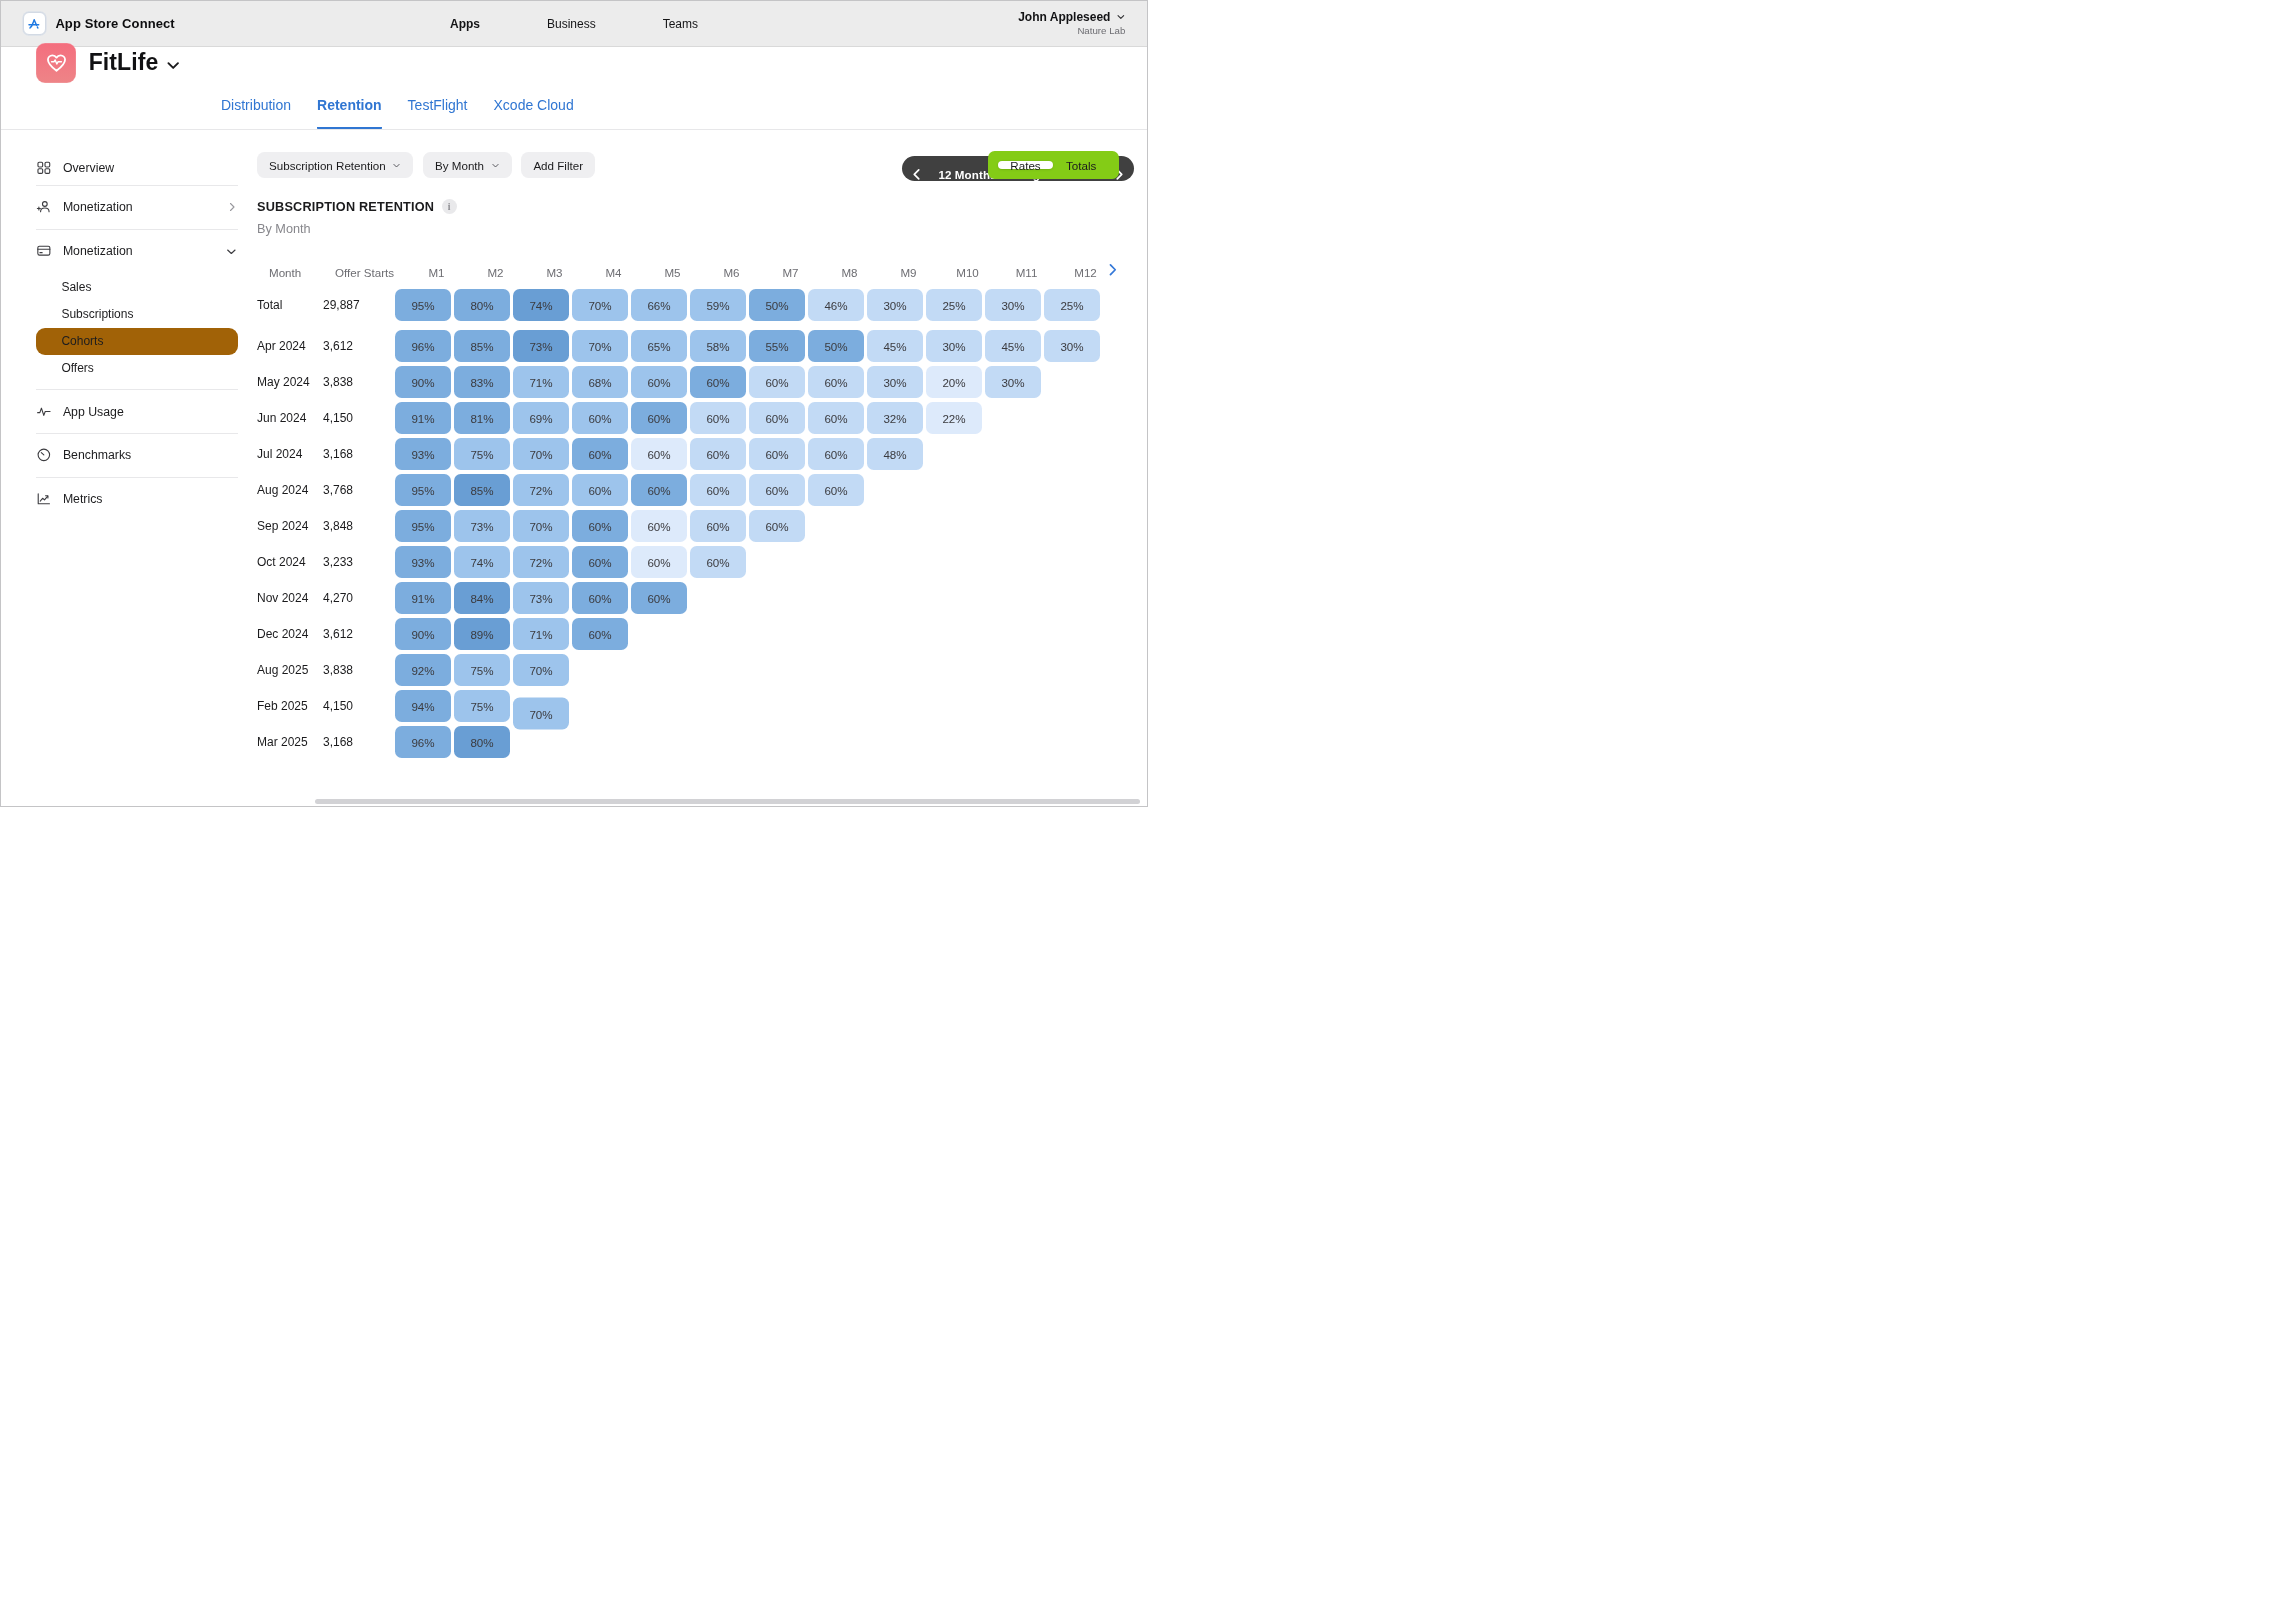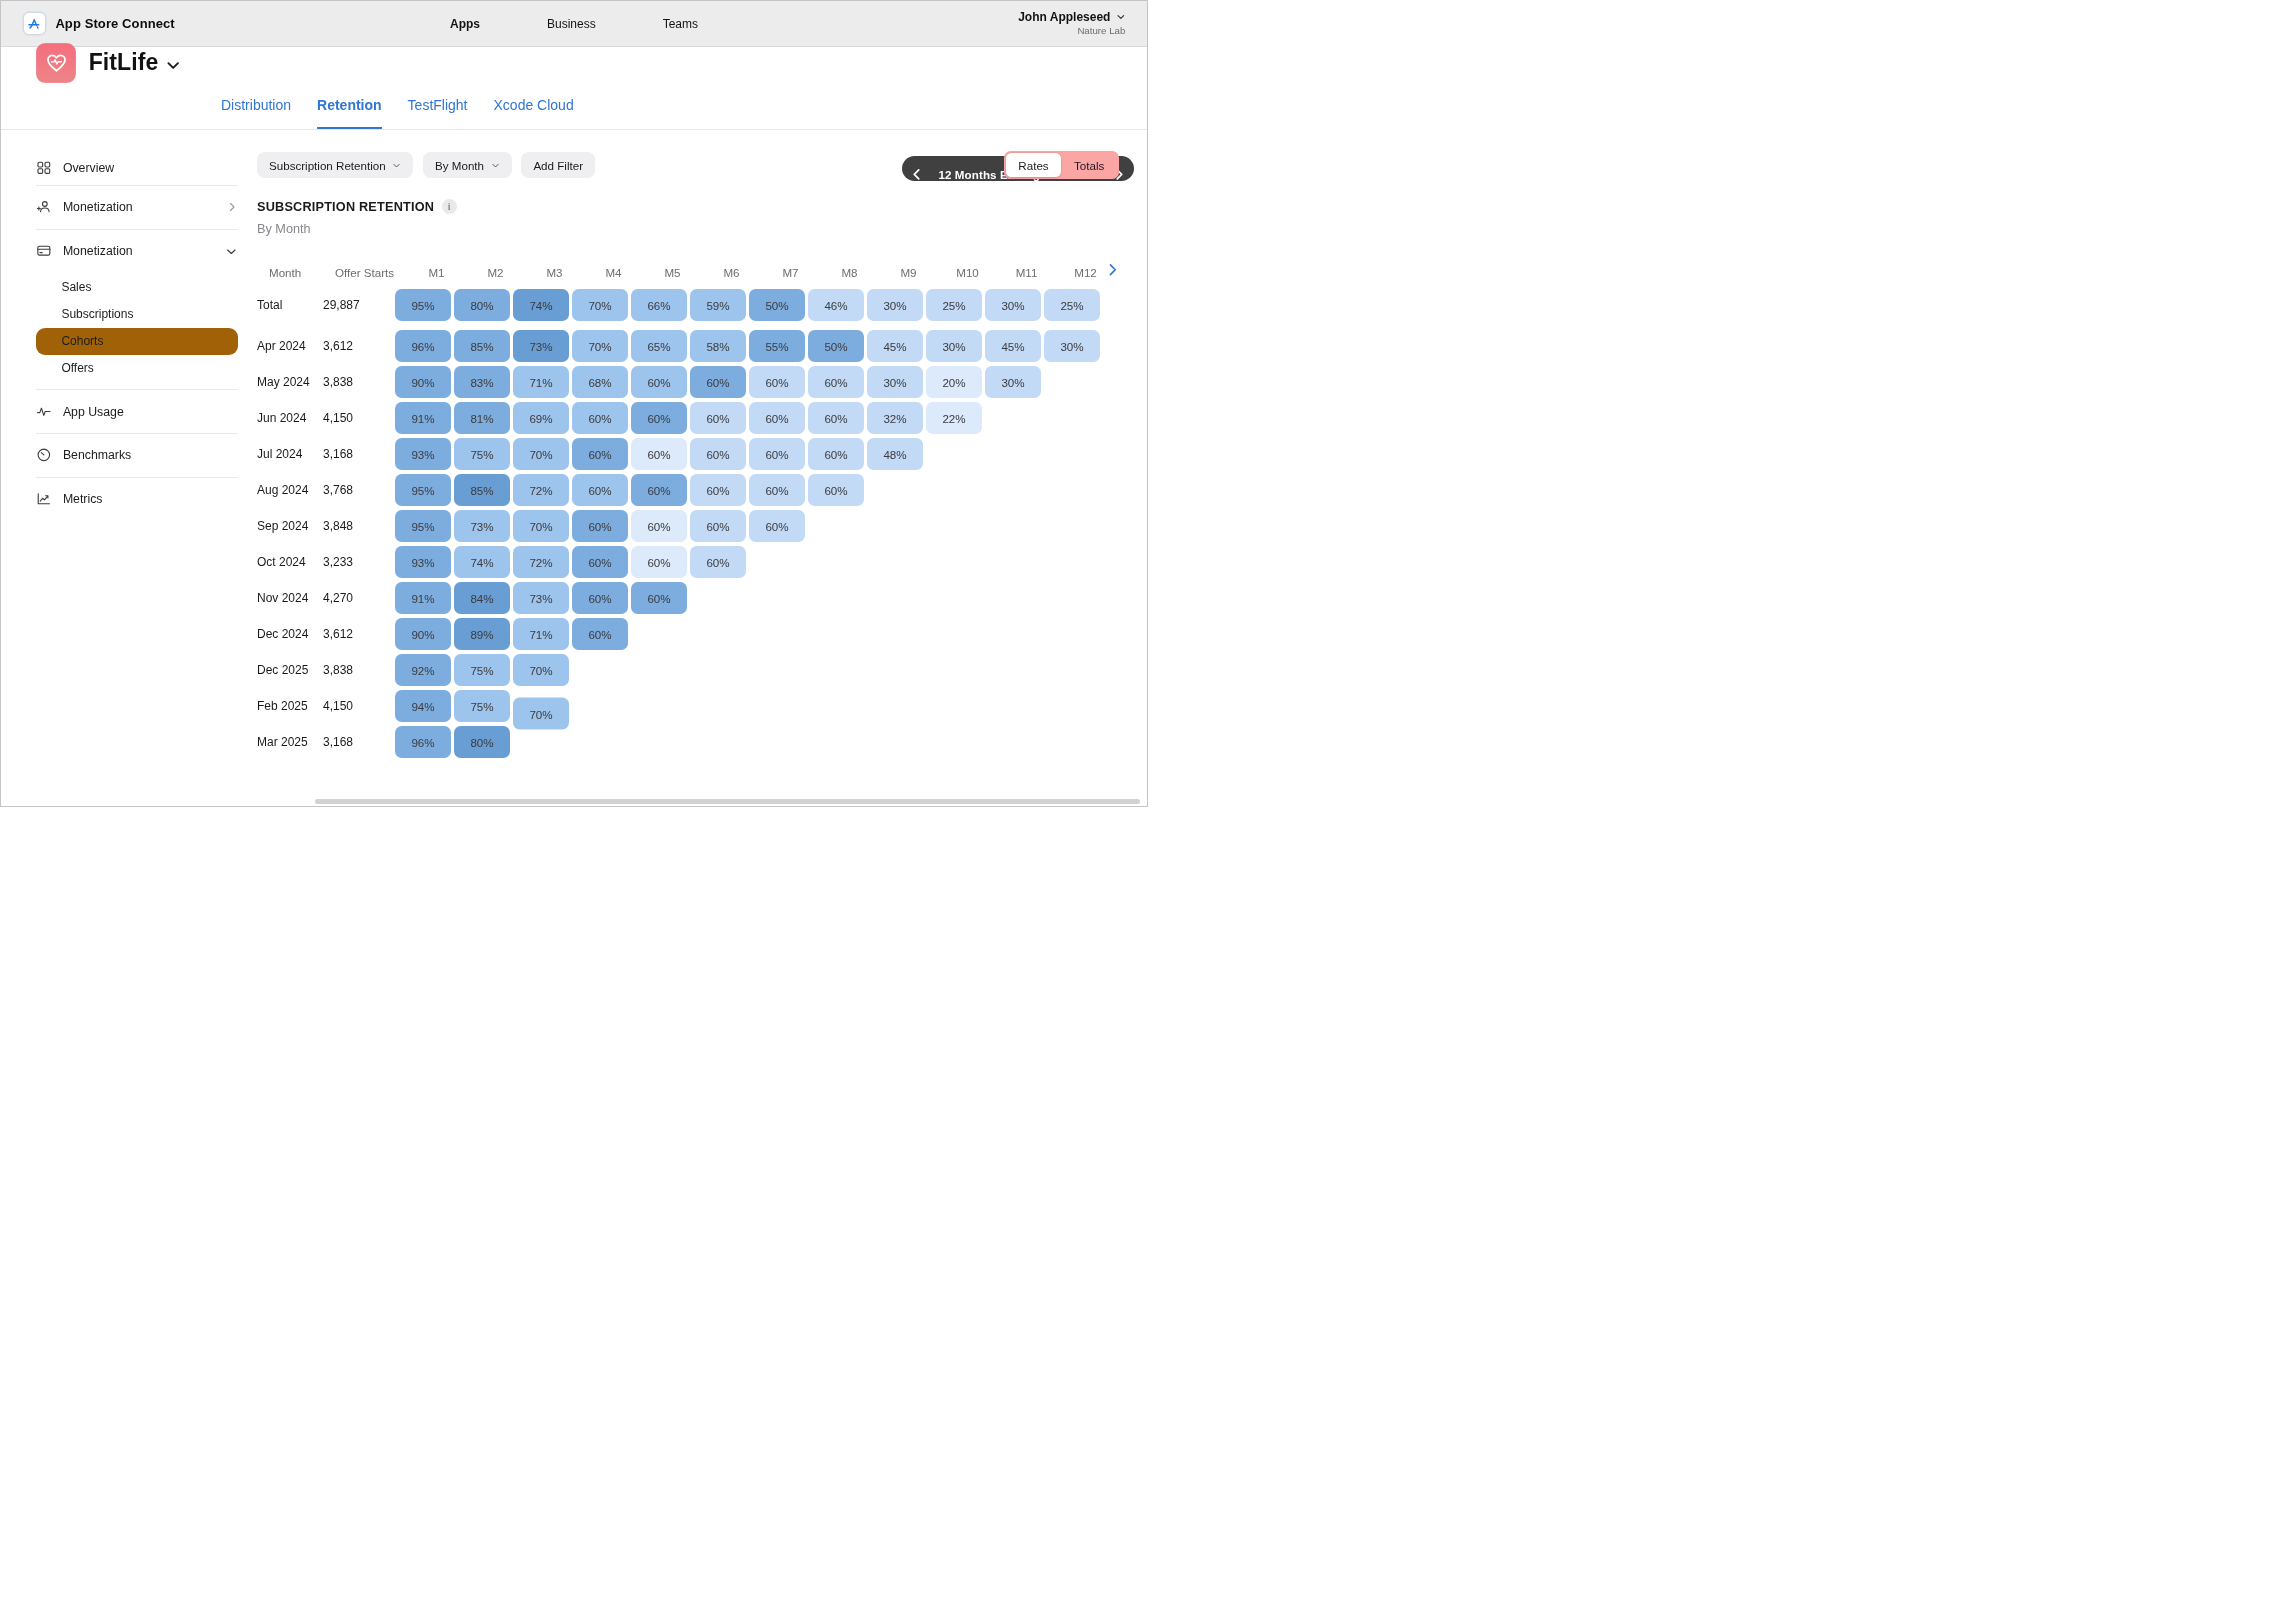--- a/index.html
+++ b/index.html
@@ -71,22 +71,22 @@
   .date-pill .dp-label{ flex:1; text-align:center; font-size:11.6px; font-weight:600; letter-spacing:0.1px; }
   .dp-chevron{ display:flex; cursor:pointer; }
   .filter-row{ margin-top:21px; display:flex; align-items:center; position:relative; height:28px; }
   .chip{
     display:inline-flex; align-items:center; height:26px; padding:0 12px;
     background:#efeff1; border-radius:7.5px; font-size:11.6px; color:#1b1b1d;
     margin-right:9.7px; cursor:pointer; white-space:nowrap;
   }
   .chip .chev{ margin-left:6.7px; display:flex; }
   .seg-control{
-    position:absolute; right:24px; top:0; background:#fca5a5; border-radius:6.7px;
-    padding:2px; display:flex; height:28px;
+    position:absolute; right:24px; top:0; background:#84cc16; border-radius:6.7px;
+    padding:10px; display:flex; height:28px;
   }
   .seg-opt{ font-size:11.6px; color:#1b1b1d; padding:0 12.7px; display:flex; align-items:center; border-radius:5.2px; cursor:pointer; }
   .seg-opt.selected{ background:#ffffff; box-shadow:0 0.7px 2.2px rgba(0,0,0,.13), 0 0 0 0.4px rgba(0,0,0,.04); }
   .section-title-row{ margin-top:20px; display:flex; align-items:center; gap:7.5px; }
   .section-title{ font-size:12.7px; font-weight:700; letter-spacing:0.2px; color:#1b1b1d; }
   .info-icon{
     width:15px; height:15px; border-radius:50%; background:#e9e9eb; color:#8a8a8f;
     font-family:"Liberation Serif", serif; font-size:9.7px; font-weight:700;
     display:flex; align-items:center; justify-content:center; cursor:pointer;
   }
@@ -460,21 +460,21 @@
           <div class="t-month">Dec 2024</div>
           <div class="t-offer">3,612</div>
           <div class="t-cells">
             <div class="t-cell" style="background: rgb(124, 173, 222);">90%</div>
             <div class="t-cell" style="background: rgb(105, 158, 212);">89%</div>
             <div class="t-cell" style="background: rgb(157, 196, 236);">71%</div>
             <div class="t-cell" style="background: rgb(124, 173, 222);">60%</div>
           </div>
         </div>
         <div class="t-row">
-          <div class="t-month">Dec 2025</div>
+          <div class="t-month">Aug 2025</div>
           <div class="t-offer">3,838</div>
           <div class="t-cells">
             <div class="t-cell" style="background: rgb(124, 173, 222);">92%</div>
             <div class="t-cell" style="background: rgb(157, 196, 236);">75%</div>
             <div class="t-cell" style="background: rgb(157, 196, 236);">70%</div>
           </div>
         </div>
         <div class="t-row">
           <div class="t-month">Feb 2025</div>
           <div class="t-offer">4,150</div>

